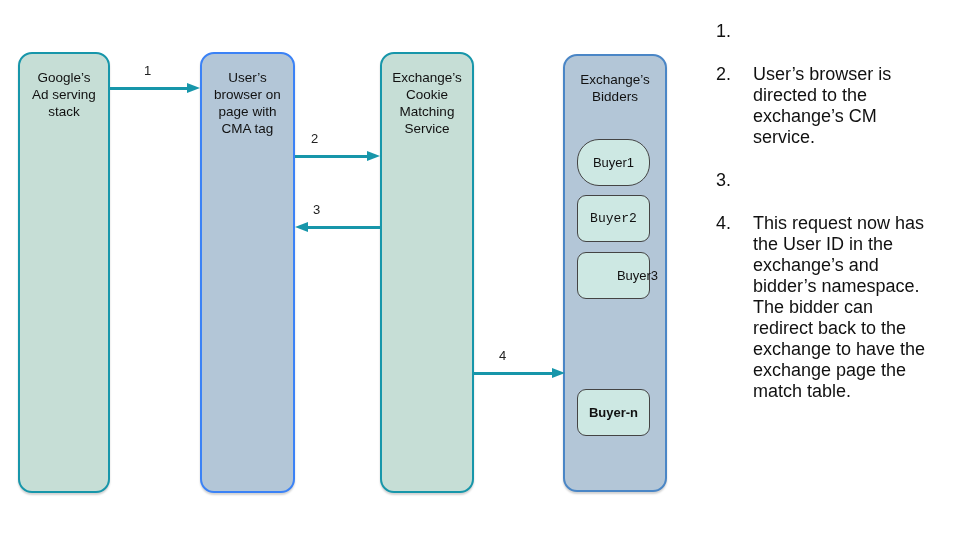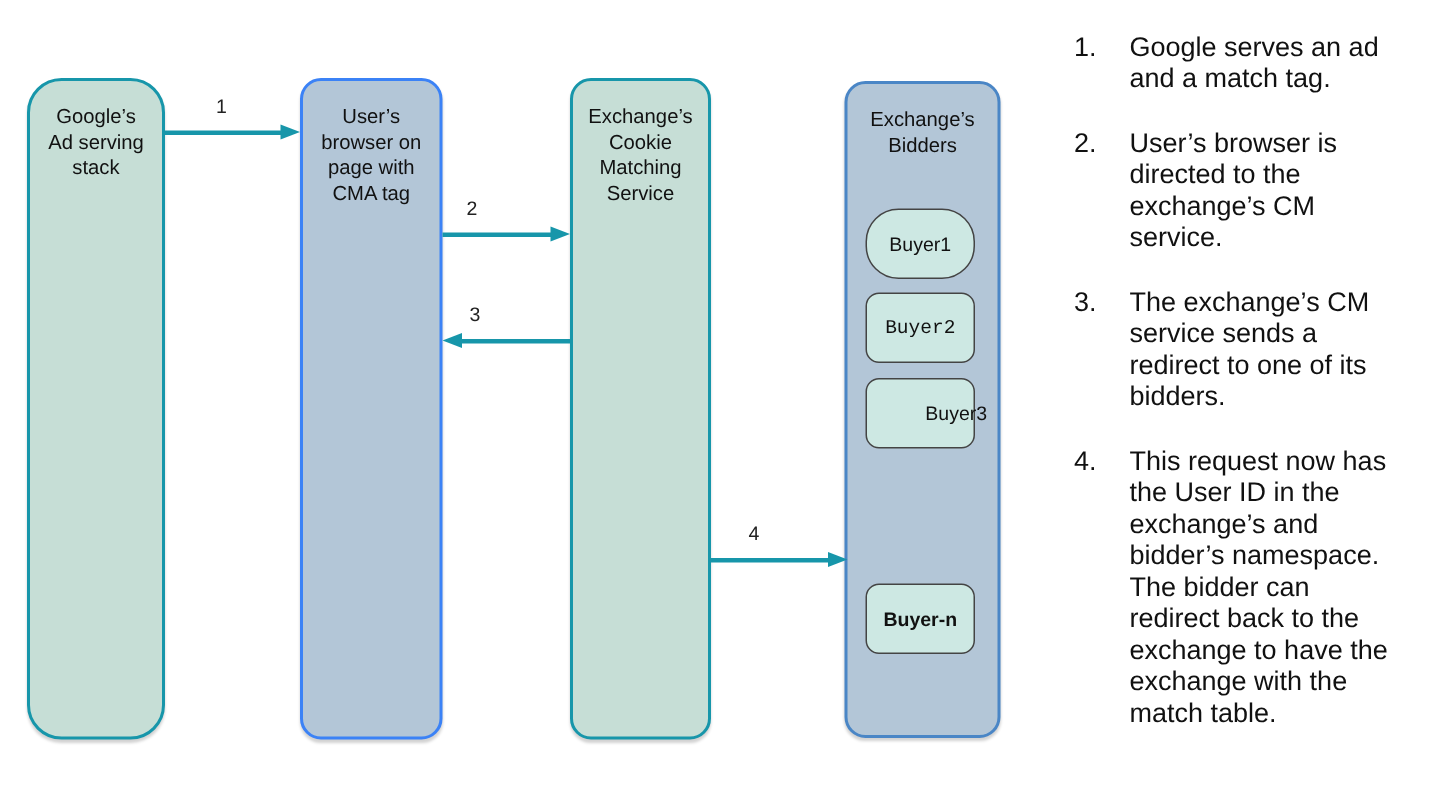--- a/index.html
+++ b/index.html
@@ -33,21 +33,21 @@
     border: 2px solid #4a86c6;
   }
   .node-label {
     padding-top: 15px;
     text-align: center;
     white-space: pre-line;
     font-size: 13.5px;
     line-height: 17px;
     color: #111;
   }
-  #node-google { left: 18px;  top: 52px; width: 92px;  height: 441px; border-radius: 23px; }
+  #node-google { left: 18px;  top: 52px; width: 92px;  height: 441px; }
   #node-browser{ left: 200px; top: 52px; width: 95px;  height: 441px; }
   #node-cms    { left: 380px; top: 52px; width: 94px;  height: 441px; }
   #node-bidders{ left: 563px; top: 54px; width: 104px; height: 438px; }
 
   .buyer {
     position: absolute;
     left: 12px; width: 73px; height: 47px;
     background: #cde8e3;
     border: 1.5px solid #444444;
     border-radius: 9px;
@@ -158,29 +158,27 @@
 
   <div class="arrow right" id="arrow-4">
     <span class="arrow-label">4</span>
     <span class="arrow-line"></span>
     <span class="arrow-head"></span>
   </div>
 
   <div class="steps">
     <div class="step">
       <span class="step-num">1.</span>
-      <span class="step-text">Google serves an ad and a match tag.</span>
     </div>
     <div class="step">
       <span class="step-num">2.</span>
       <span class="step-text">User’s browser is directed to the exchange’s CM service.</span>
     </div>
     <div class="step">
       <span class="step-num">3.</span>
-      <span class="step-text">The exchange’s CM service sends a redirect to one of its bidders.</span>
     </div>
     <div class="step">
       <span class="step-num">4.</span>
-      <span class="step-text">This request now has the User ID in the exchange’s and bidder’s namespace. The bidder can redirect back to the exchange to have the exchange with the match table.</span>
+      <span class="step-text">This request now has the User ID in the exchange’s and bidder’s namespace. The bidder can redirect back to the exchange to have the exchange page the match table.</span>
     </div>
   </div>
 
 </div>
 
 </body></html>

